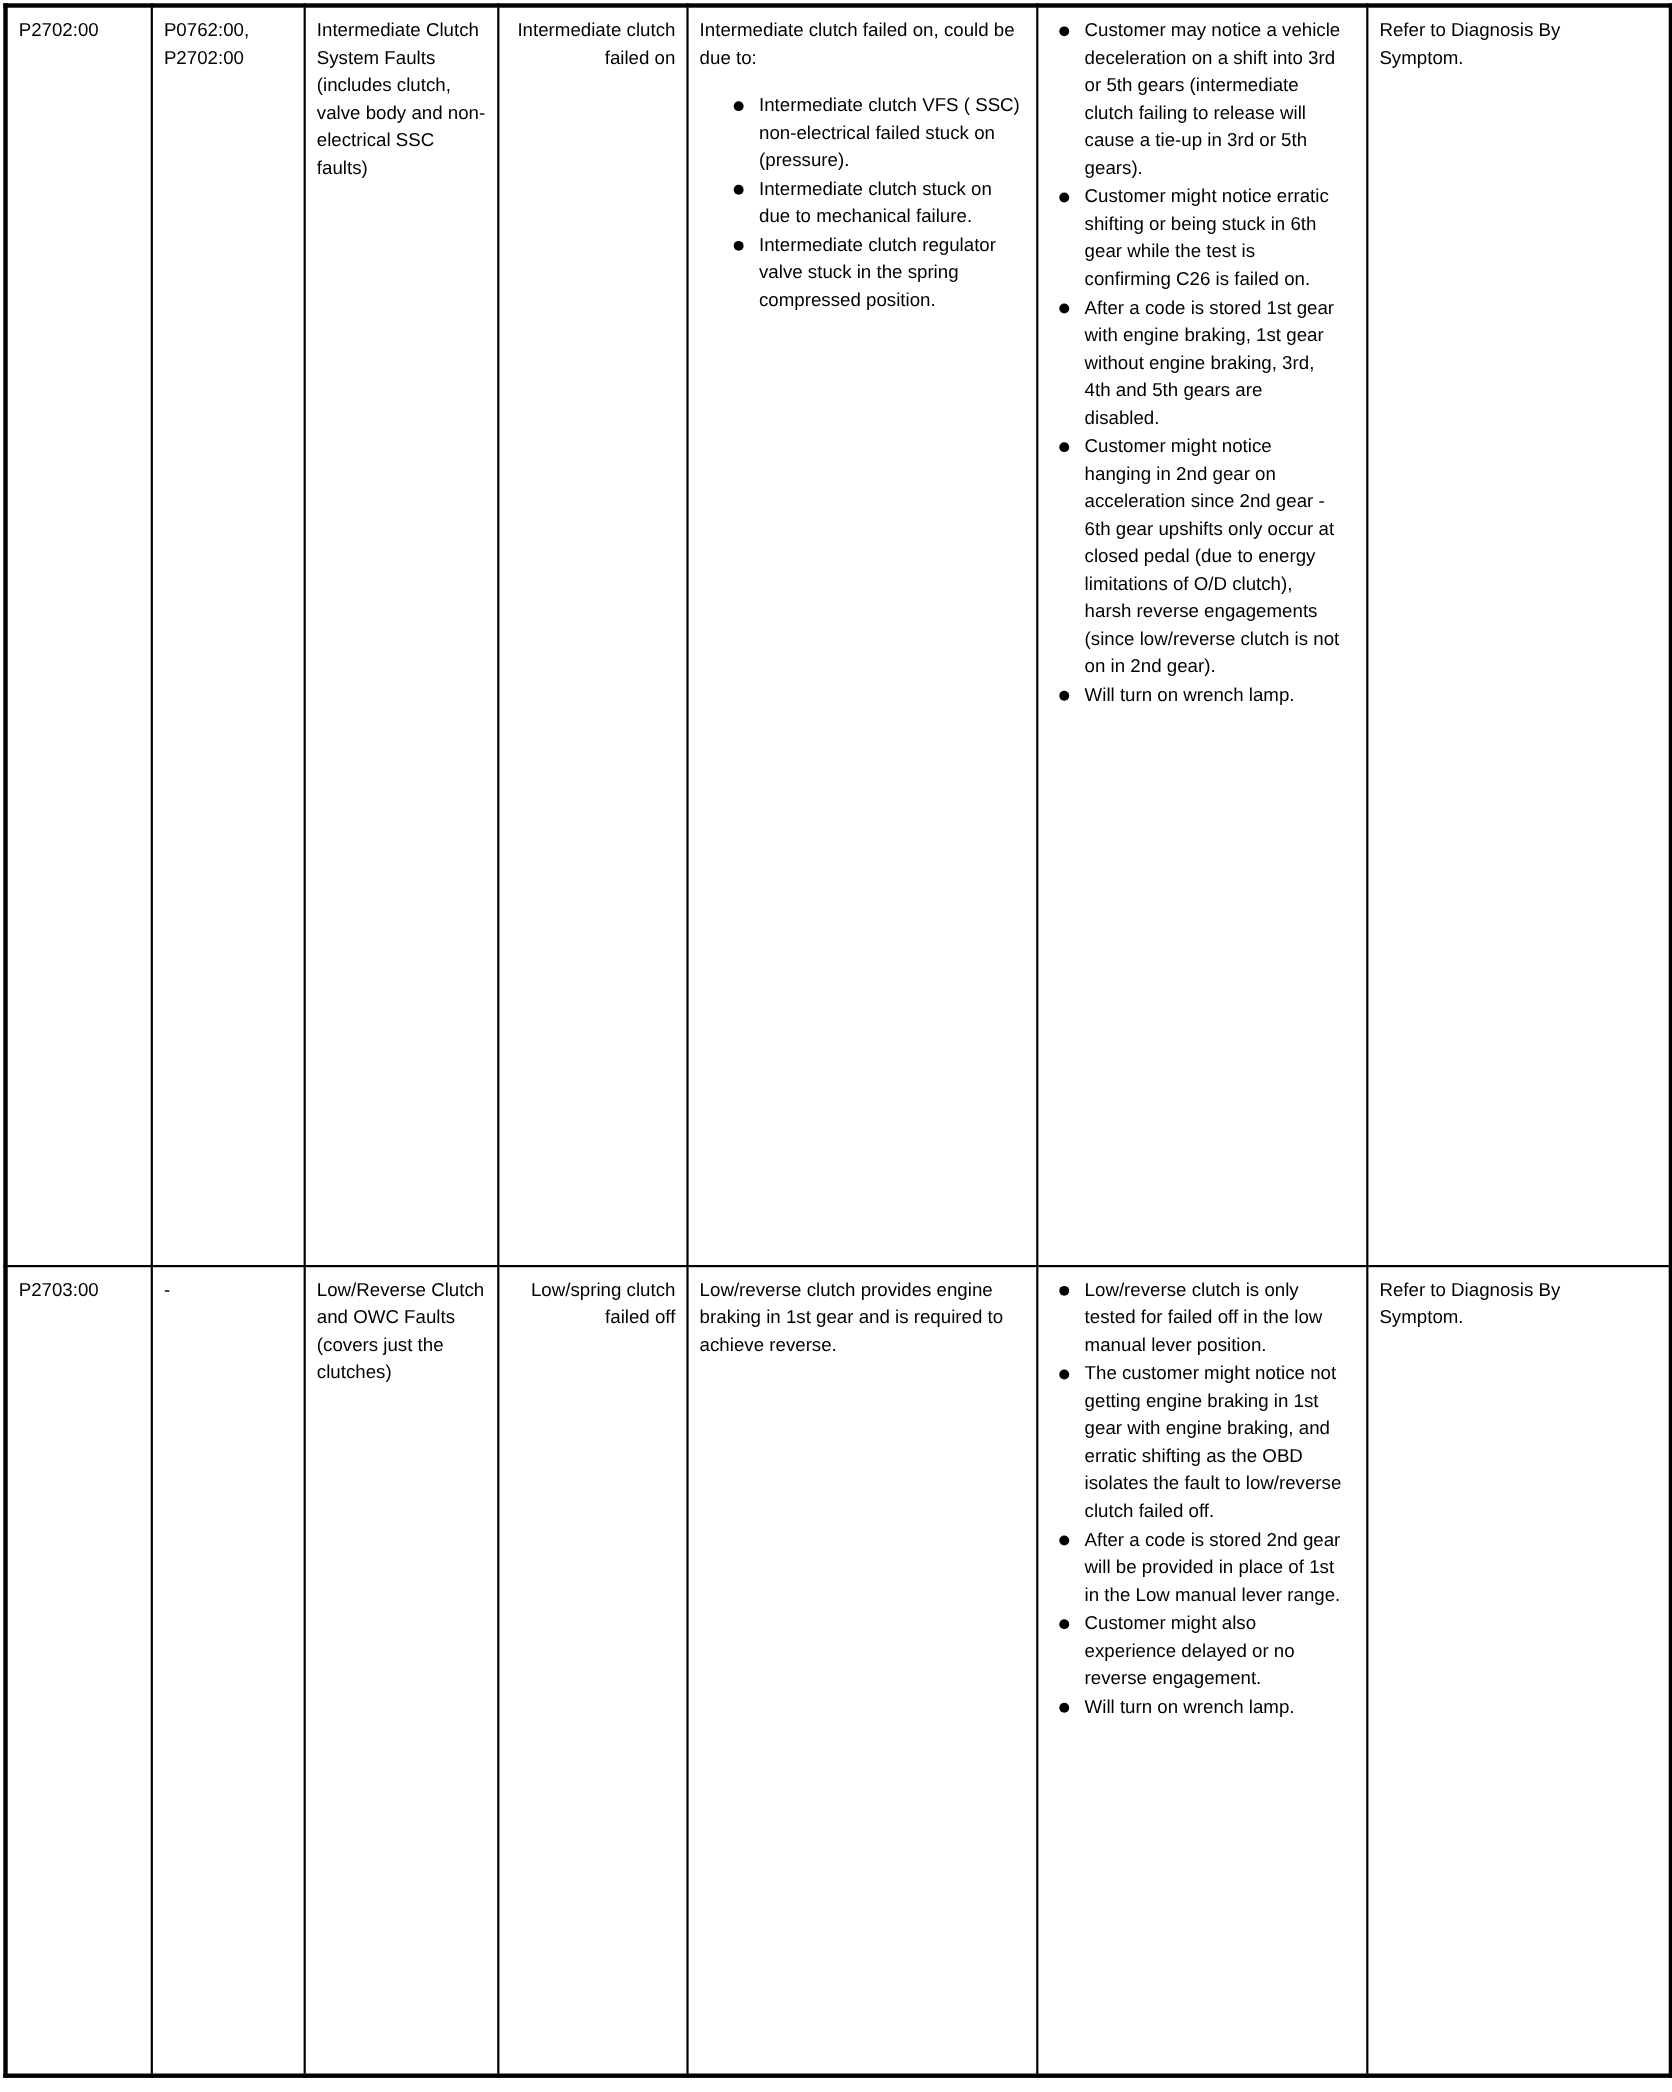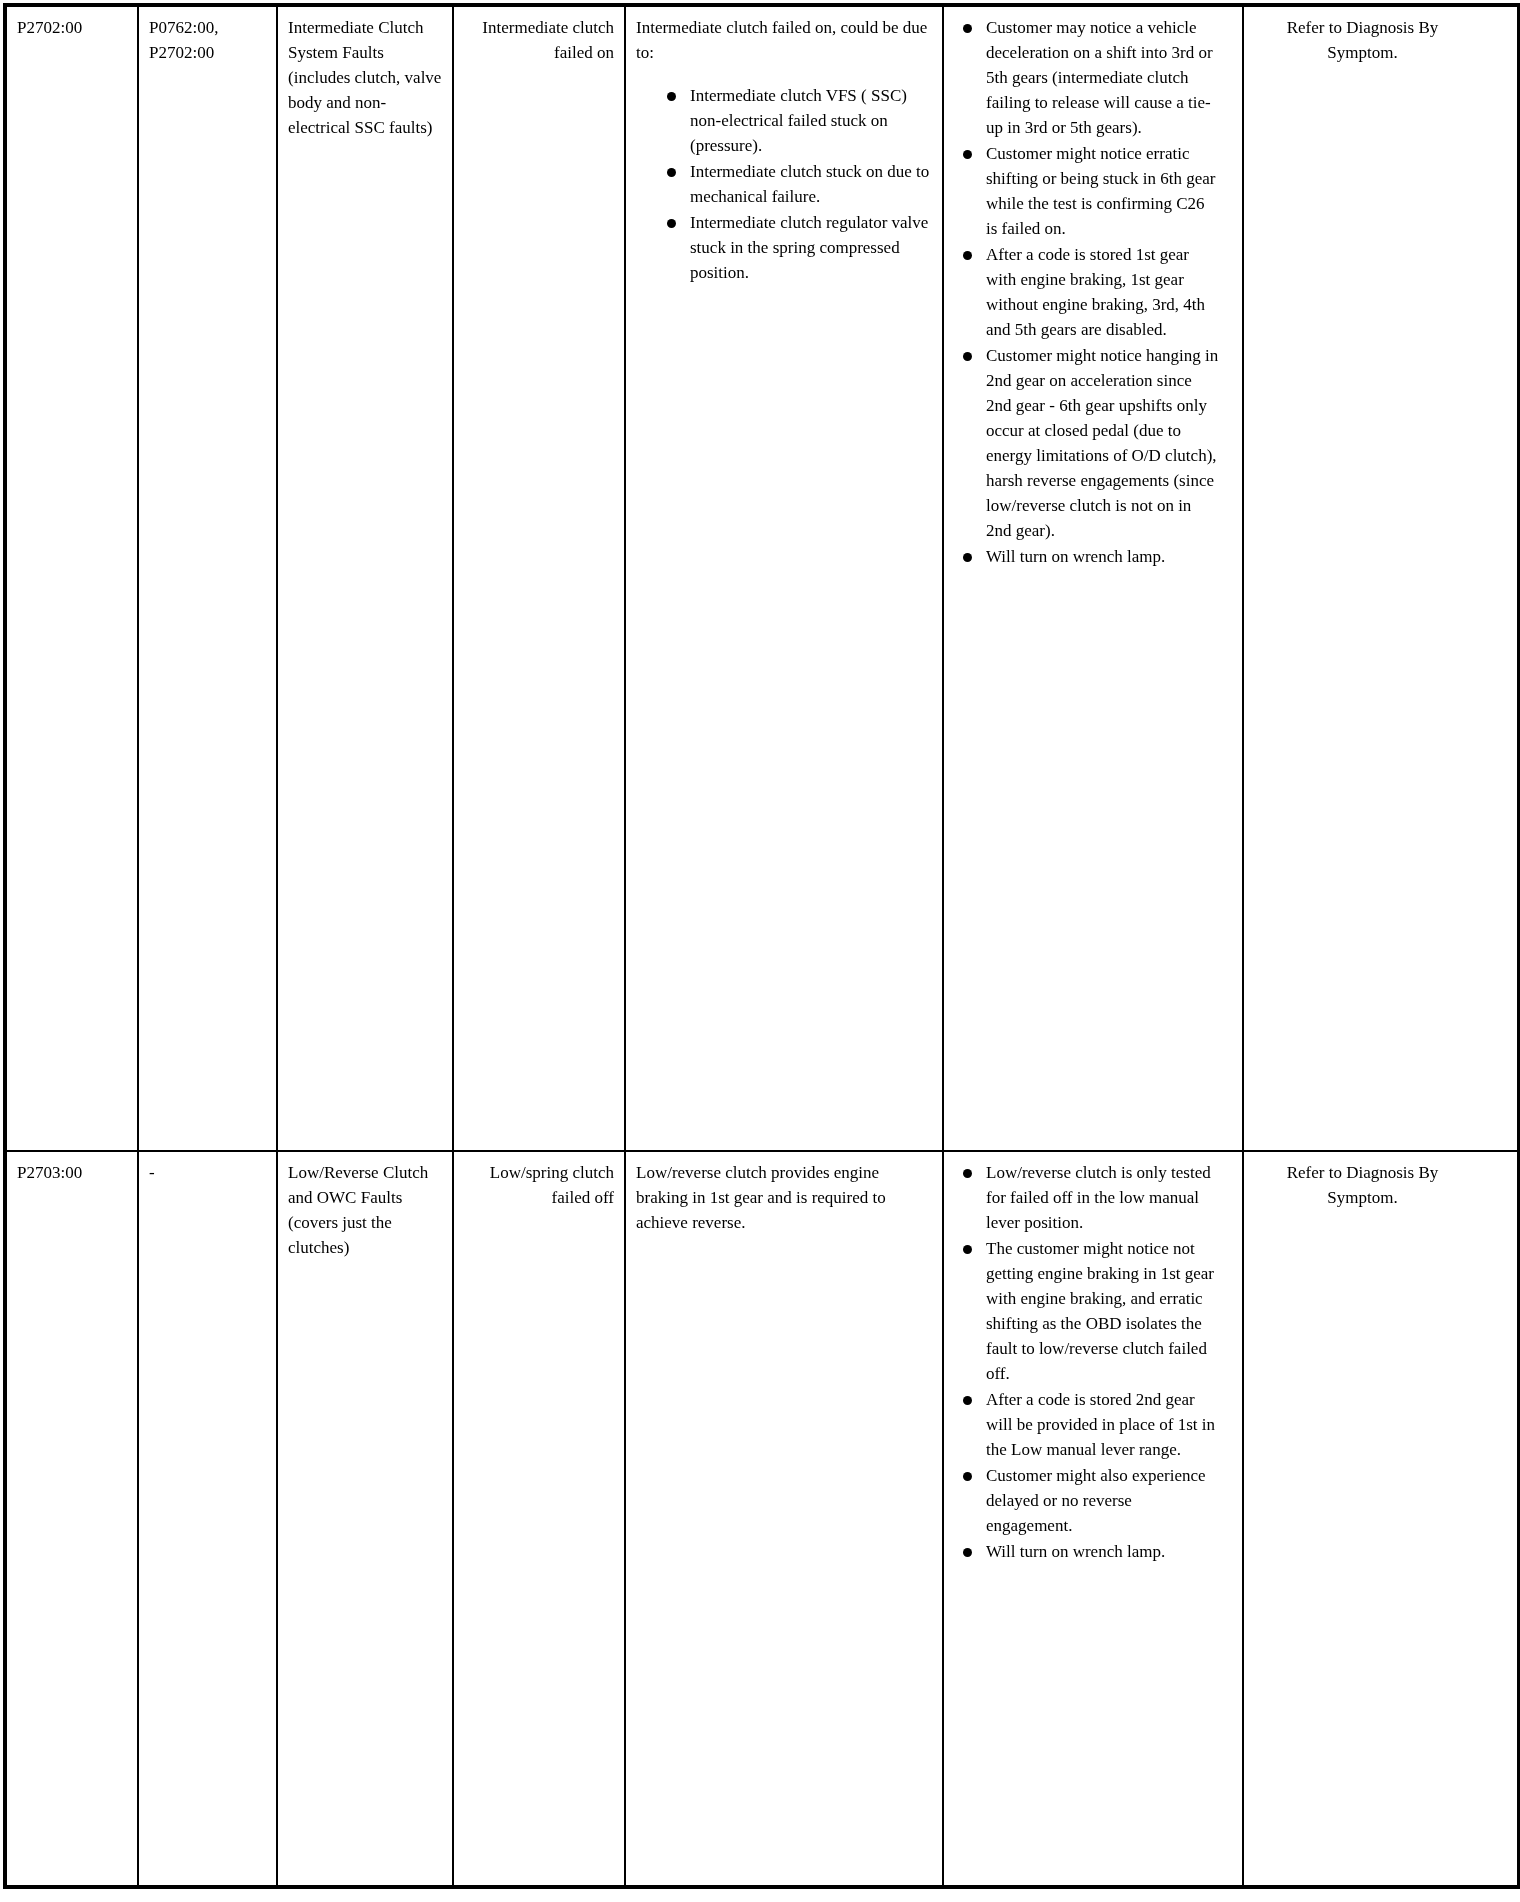--- a/index.html
+++ b/index.html
@@ -11,21 +11,20 @@
     font-family: "Liberation Sans", "DejaVu Sans", sans-serif;
     font-size: 17px;
     line-height: 1.47;
     color: #000000;
   }
   .page {
     width: 1212px;
     min-height: 1902px;
     box-sizing: border-box;
     padding: 3px;
-    font-family: Liberation Serif, serif;
   }
   table.dtc-table {
     border-collapse: collapse;
     table-layout: fixed;
     width: 1514px;
     border: 4px solid #000000;
   }
   td {
     border: 2px solid #000000;
     vertical-align: top;
@@ -34,21 +33,21 @@
     word-wrap: break-word;
     box-sizing: border-box;
   }
   tr.row-1 { height: 1146px; }
   tr.row-2 { height: 736px; }
 
   .c-dtc      { text-align: left; }
   .c-related  { text-align: left; }
   .c-fault    { text-align: left; }
   .c-mode     { text-align: right; }
-  .c-action   { text-align: center; padding-right: 46px; }
+  .c-action   { text-align: left; padding-right: 46px; }
 
   p.intro {
     margin: 0;
   }
   ul.bullets {
     margin: 0;
     padding: 0;
   }
   .c-desc ul.bullets {
     margin: 18px 0 0 28px;

